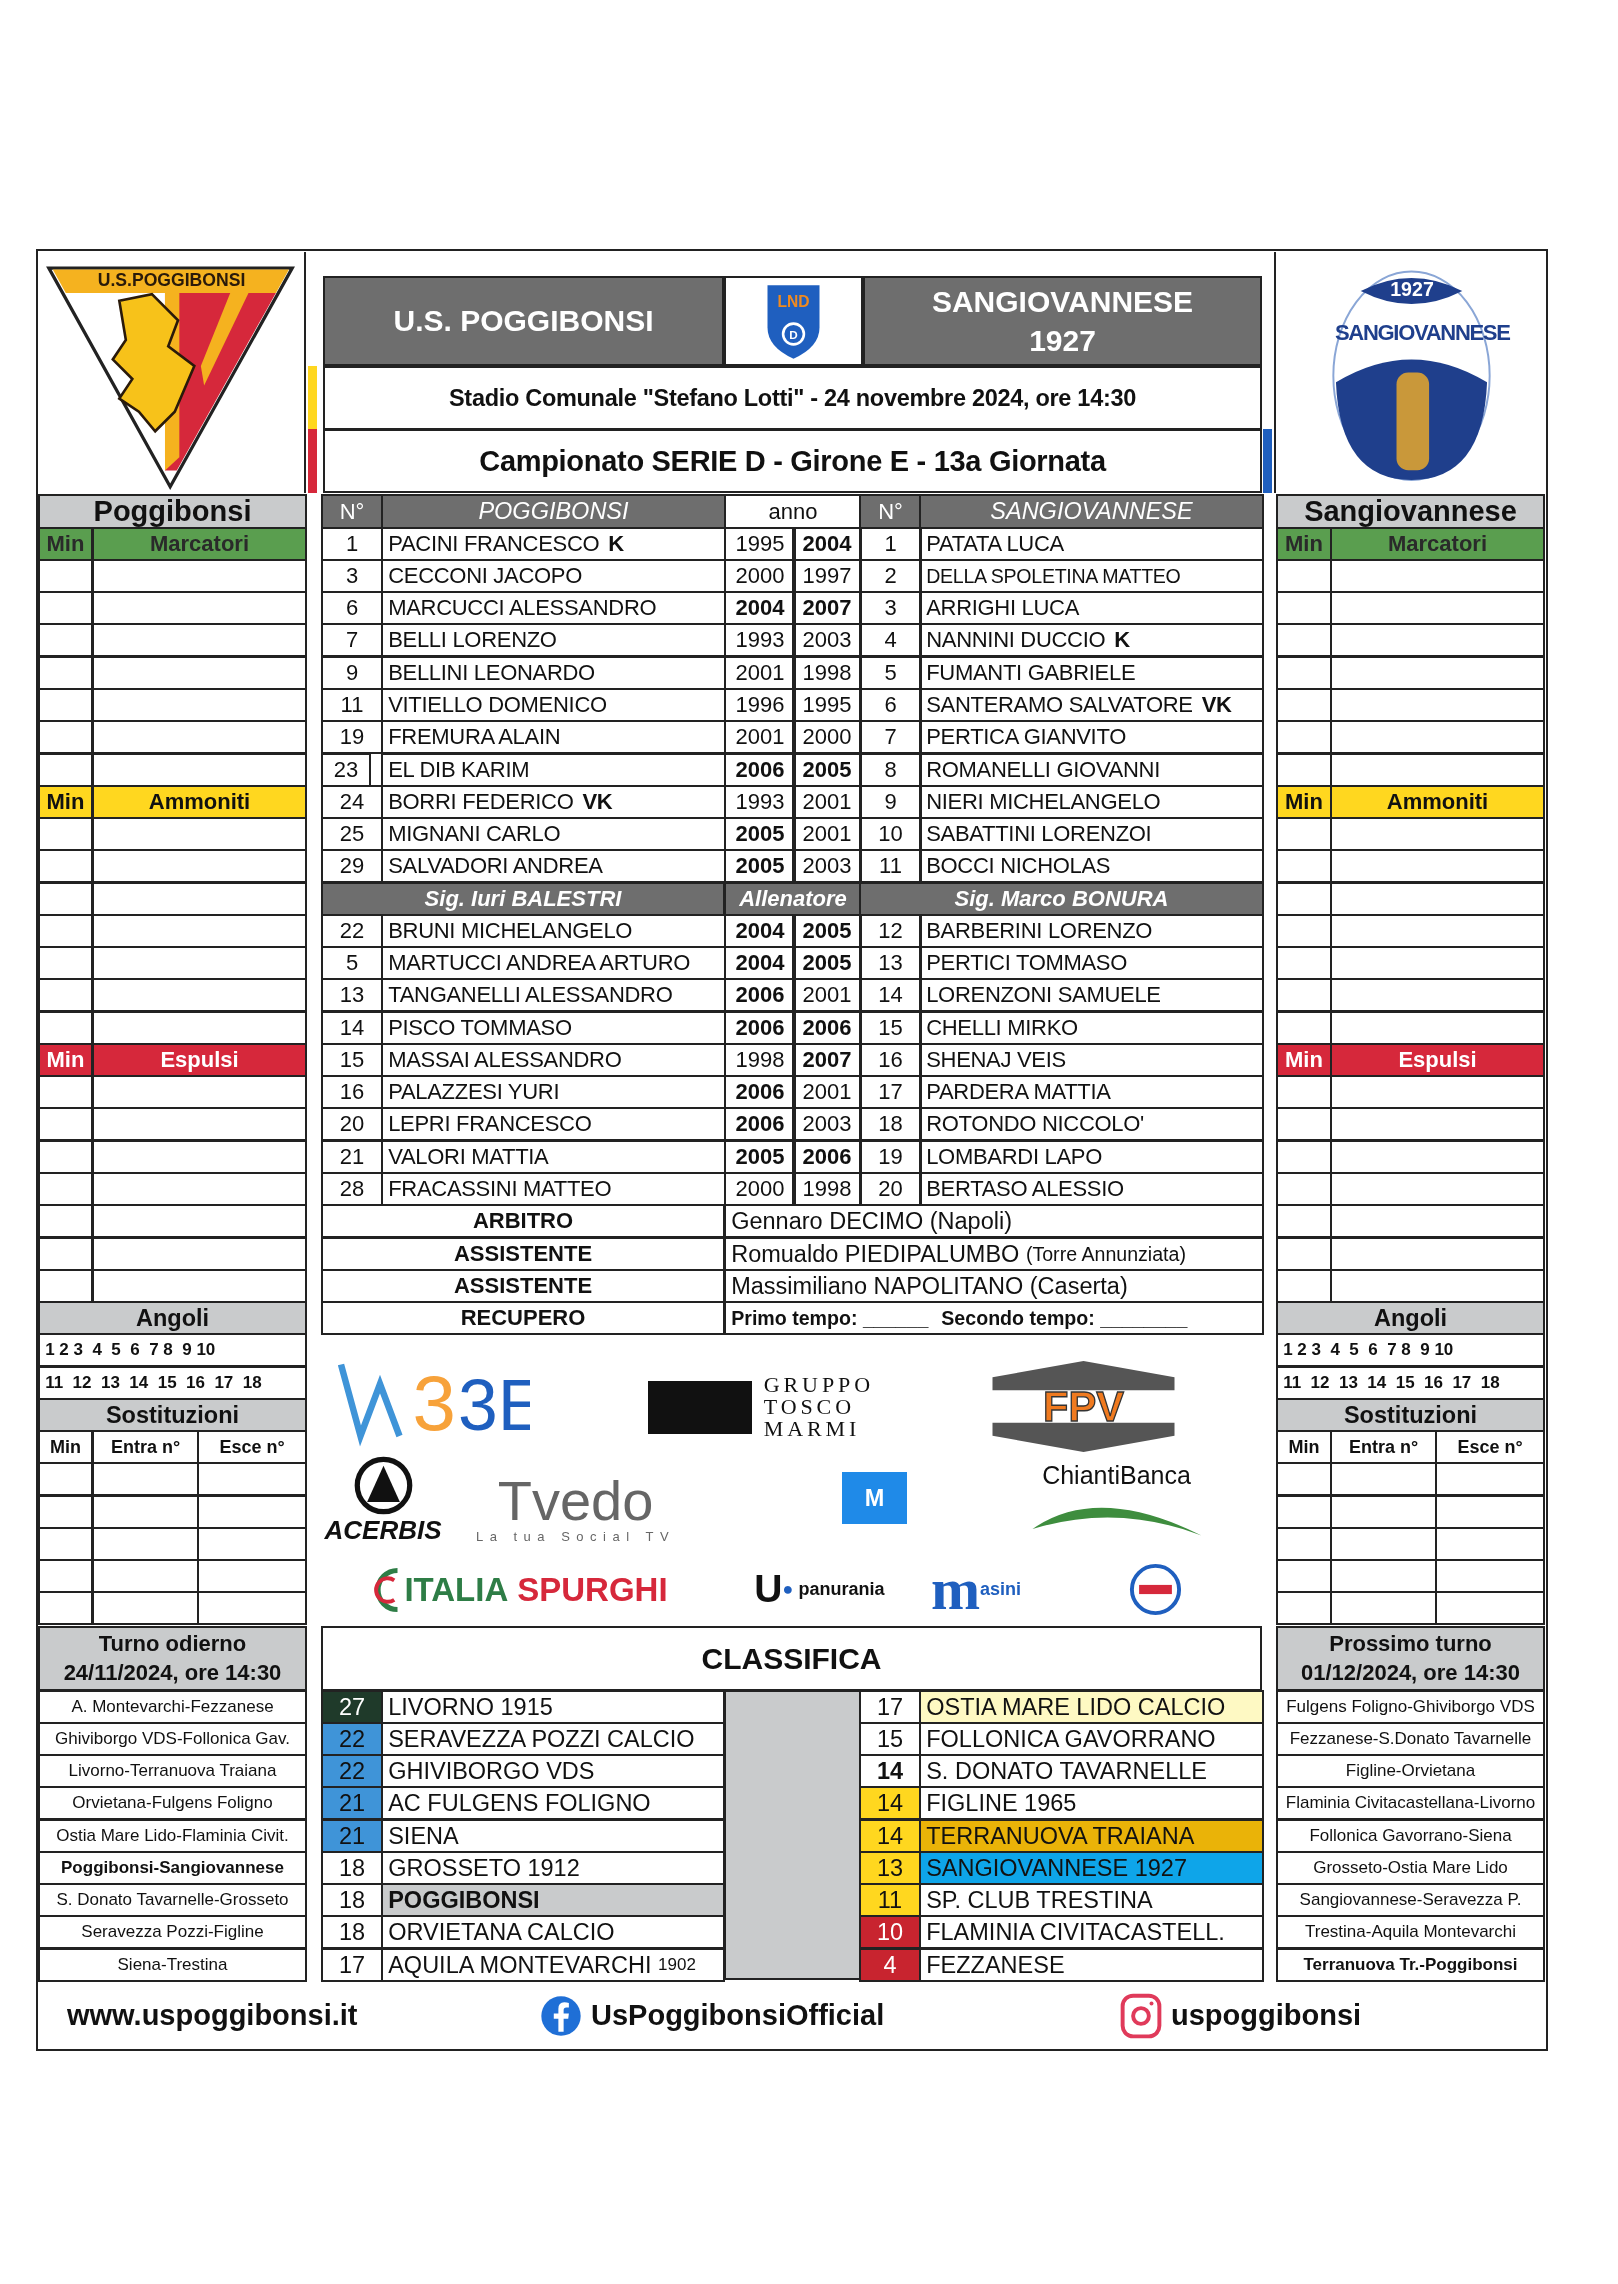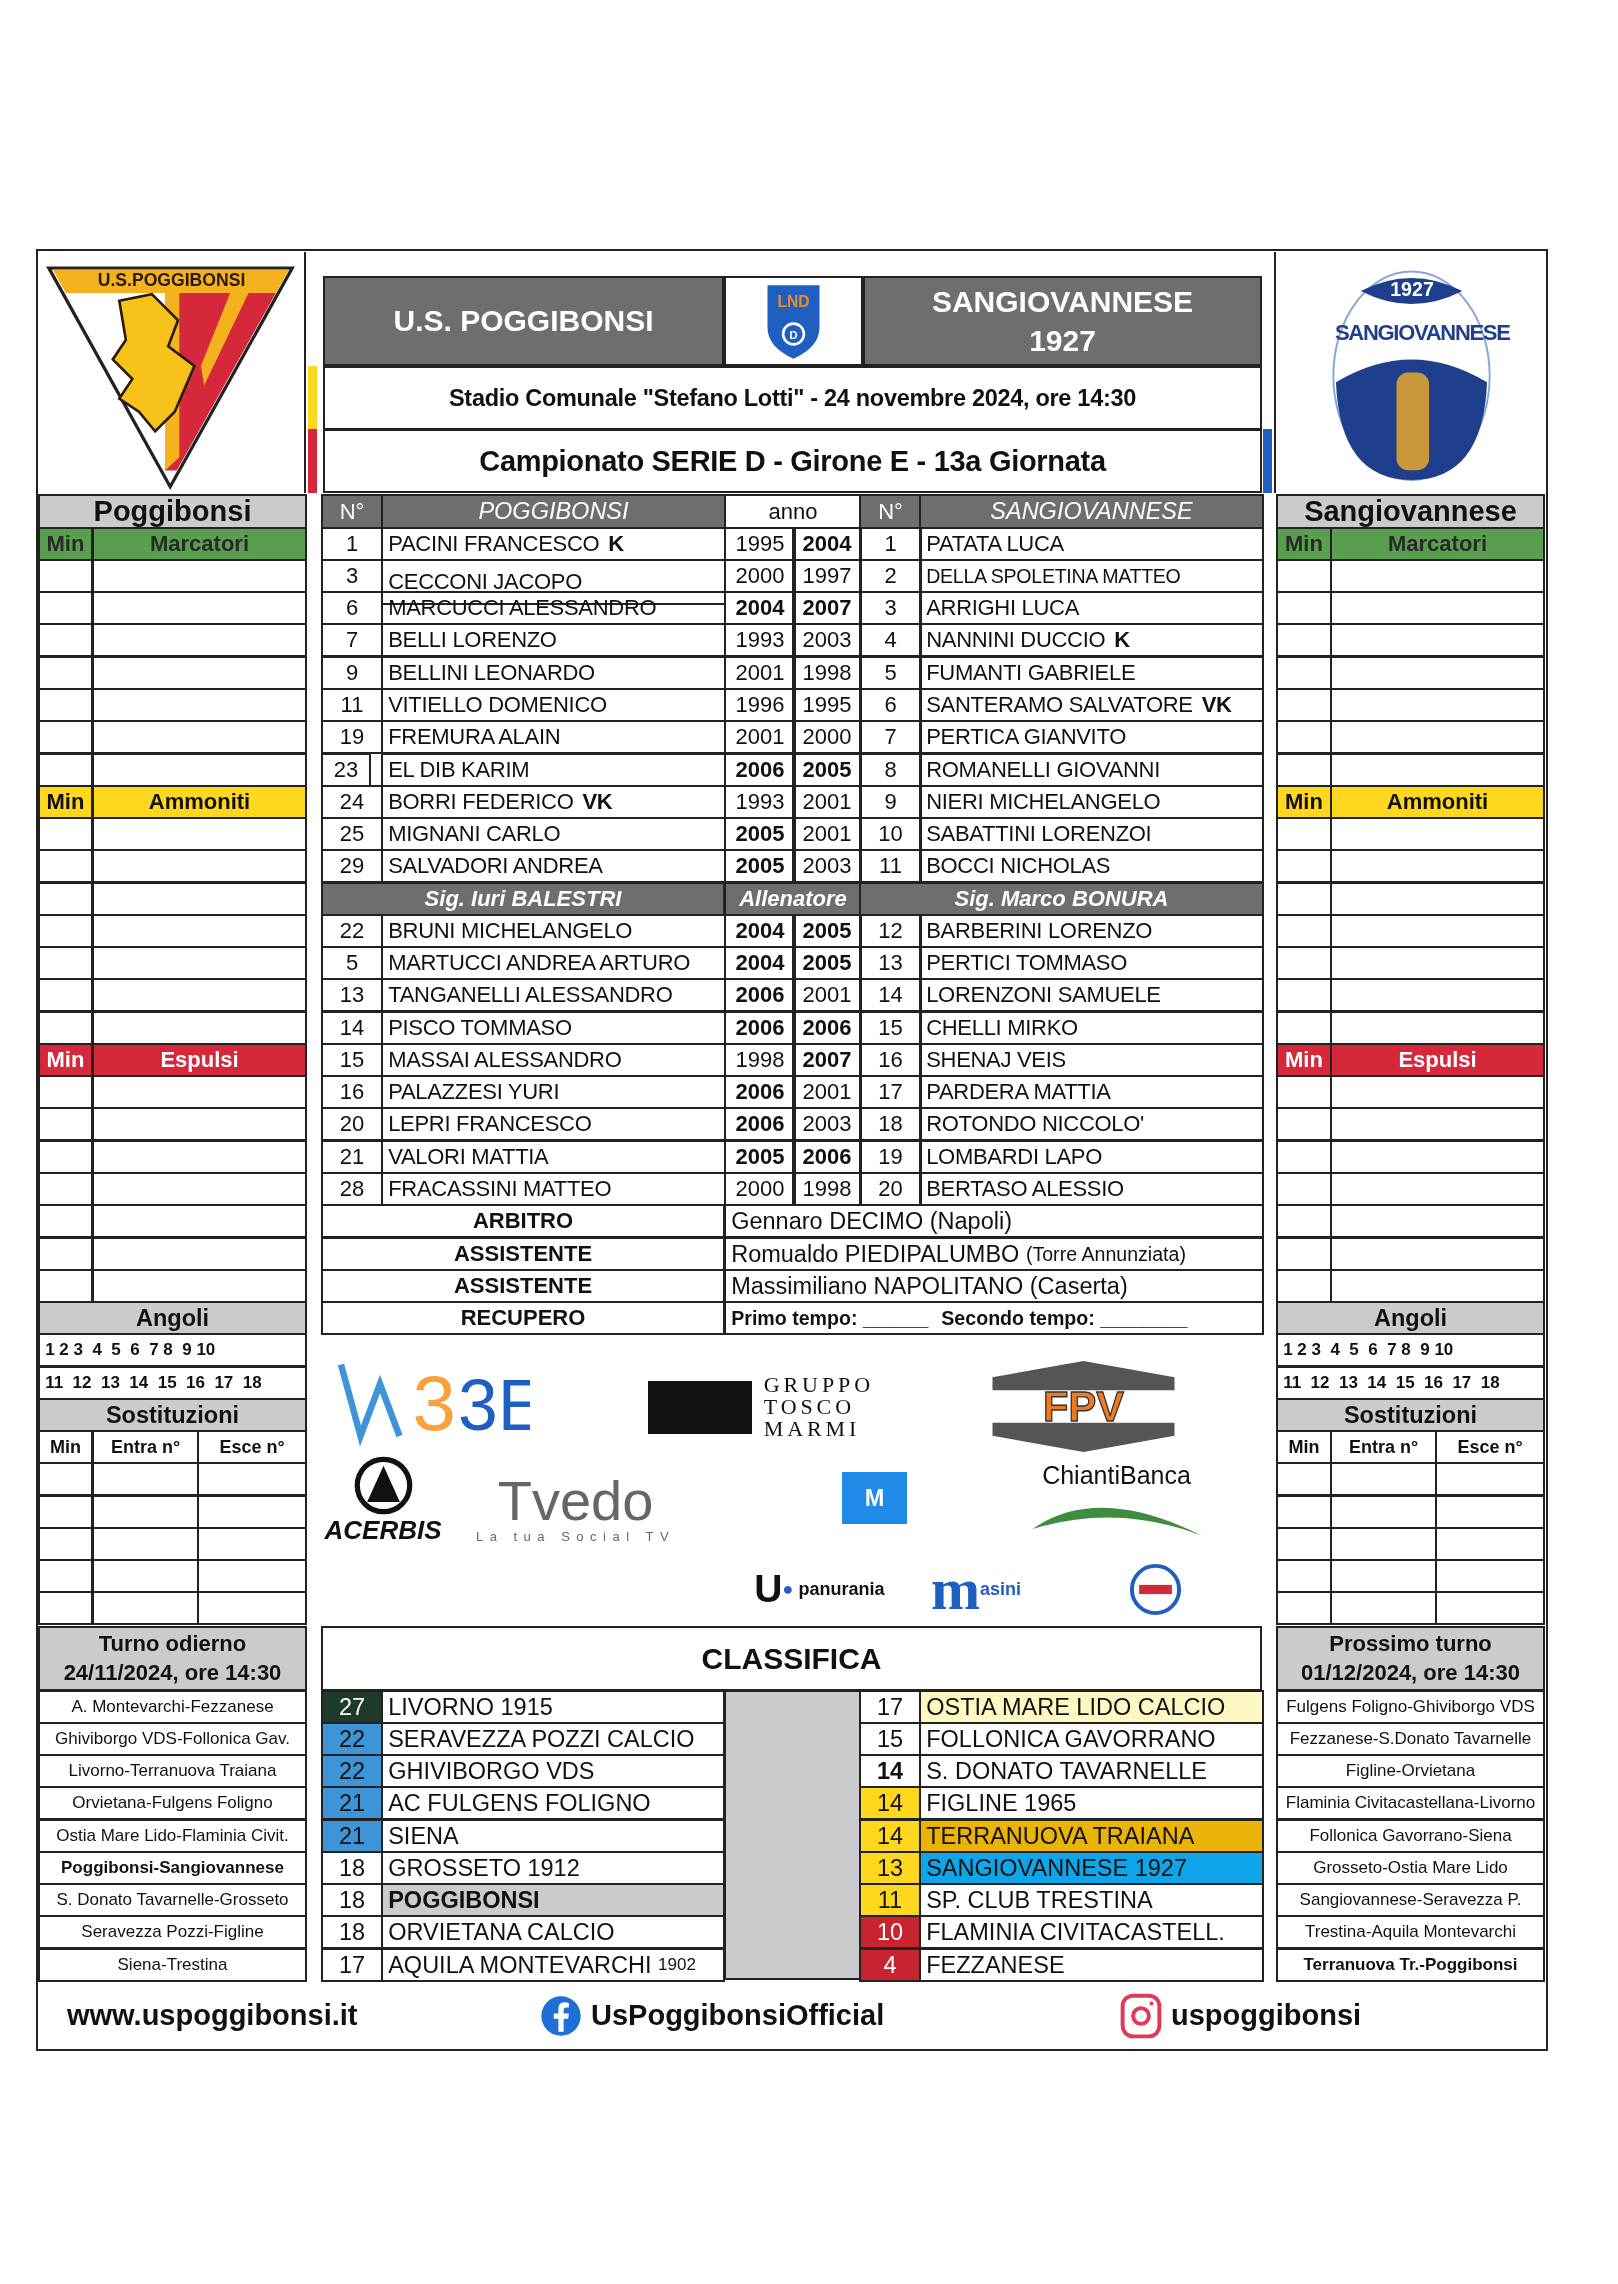--- a/index.html
+++ b/index.html
@@ -84,21 +84,21 @@
       <span>PACINI FRANCESCO</span>
       <span class="b" style="margin-left: 9px;">K</span>
     </div>
     <div class="cell c f34" style="left:724px;top:527px;width:72px;height:34px;">1995</div>
     <div class="cell c f34 b" style="left:792px;top:527px;width:70px;height:34px;">2004</div>
     <div class="cell c f34" style="left:859px;top:527px;width:63px;height:34px;">1</div>
     <div class="cell l cond f34" style="left:919px;top:527px;width:345px;height:34px;">
       <span>PATATA LUCA</span>
     </div>
     <div class="cell c f34" style="left:321px;top:559px;width:62px;height:34px;">3</div>
-    <div class="cell l f34 cond" style="left:381px;top:559px;width:345px;height:46px;">
+    <div class="cell l f34 cond" style="left:381px;top:559px;width:345px;height:34px;">
       <span>CECCONI JACOPO</span>
     </div>
     <div class="cell c f34" style="left:724px;top:559px;width:72px;height:34px;">2000</div>
     <div class="cell c f34" style="left:792px;top:559px;width:70px;height:34px;">1997</div>
     <div class="cell c f34" style="left:859px;top:559px;width:63px;height:34px;">2</div>
     <div class="cell l cond f30" style="left:919px;top:559px;width:345px;height:34px;">
       <span>DELLA SPOLETINA MATTEO</span>
     </div>
     <div class="cell c f34" style="left:321px;top:591px;width:62px;height:34px;">6</div>
     <div class="cell l f34 cond" style="left:381px;top:591px;width:345px;height:34px;">
@@ -490,20 +490,28 @@
     <div style="font-size:56px;line-height:1;">Tvedo</div>
     <div style="font-size:13px;letter-spacing:6.5px;">La tua Social TV</div>
   </div>
   <div class="sponsor" style="left:521px;top:137px;width:65px;height:52px;background:#1f8ae8;color:#fff;font-size:23.5px;font-weight:bold;">M</div>
   <div class="sponsor" style="left:691px;top:117px;width:209px;height:98px;flex-direction:column;">
     <div style="font-size:25px;">ChiantiBanca</div>
     <svg width="196" height="52" viewBox="0 0 300 80">
         <path d="M20,60 Q120,-10 280,70 Q150,20 20,60 Z" fill="#3e8d3e"></path>
       </svg>
   </div>
+  <div class="sponsor" style="left:26px;top:225px;width:339px;height:59px;">
+    <svg width="39" height="52" viewBox="0 0 60 80">
+        <path d="M50,10 A30,30 0 1,0 50,70" stroke="#2e7d46" stroke-width="8" fill="none"></path>
+        <path d="M45,25 A18,18 0 1,0 45,55" stroke="#d6283b" stroke-width="6" fill="none"></path>
+      </svg>
+    <span class="b" style="font-size:33px;color:#2e7d46;">ITALIA</span>
+    <span class="b" style="font-size:33px;color:#d6283b;margin-left:9px;">SPURGHI</span>
+  </div>
   <div class="sponsor" style="left:417px;top:228px;width:163px;height:52px;">
     <span class="b" style="font-size:39px;">U</span>
       <span style="color:#1f5fbf;font-size:18px;vertical-align:top;">●</span>
     <span class="b" style="font-size:18px;margin-left:5.2px;">panurania</span>
   </div>
   <div class="sponsor" style="left:590px;top:225px;width:130px;height:59px;color:#1f5fbf;">
     <span style="font-family:'Liberation Serif',serif;font-size:59px;font-weight:bold;line-height:1;">m</span>
     <span class="b" style="font-size:18px;">asini</span>
   </div>
   <div class="sponsor" style="left:769px;top:225px;width:130px;height:59px;">

